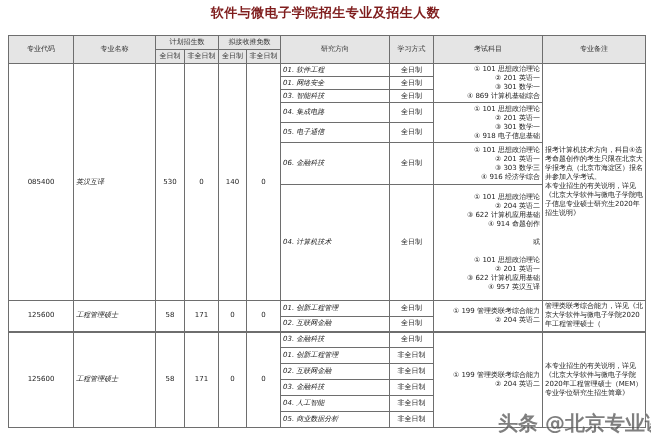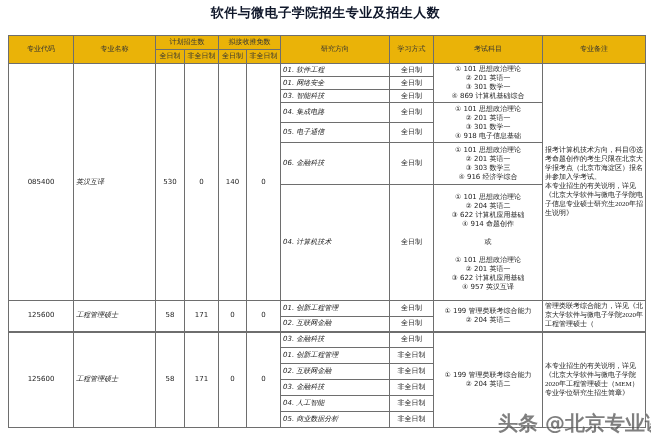--- a/index.html
+++ b/index.html
@@ -1,27 +1,27 @@
 <!DOCTYPE html>
 <html><head>
 <meta charset="utf-8">
 <style>
   html, body { margin:0; padding:0; background:#ffffff; }
   body { width:651px; height:446px; position:relative; overflow:hidden;
          font-family:"DejaVu Sans", "Liberation Sans", sans-serif; color:#222; }
   .title { position:absolute; left:0; top:4px; width:651px; text-align:center;
-           font-size:13px; font-weight:bold; color:#0f172a; letter-spacing:0.5px; }
+           font-size:13px; font-weight:bold; color:#7f1d1d; letter-spacing:0.5px; }
   .tbl { position:absolute; left:8px; top:35px; border-collapse:collapse; table-layout:fixed; }
   .tbl td, .tbl th { border:1px solid #6e6e6e; padding:0 2px; font-size:7px; line-height:9px;
                      overflow:hidden; vertical-align:middle; font-weight:normal; }
-  .tbl th { background:#eab308; color:#333; text-align:center; }
+  .tbl th { background:#e5e5e5; color:#333; text-align:center; }
   .c { text-align:center; }
   .l { text-align:left;font-style:italic; }
-  .exam { text-align:center; white-space:pre-line; }
-  .note { text-align:left; white-space:pre-line; font-size:6.8px; line-height:9px;font-family:Liberation Serif, serif; }
+  .exam { text-align:right; white-space:pre-line; }
+  .note { text-align:left; white-space:pre-line; font-size:6.8px; line-height:9px; }
   .sepA td { border-top:2px solid #6e6e6e; }
   .watermark { position:absolute; left:498px; top:410px; font-size:20px; color:#555;
                opacity:0.75; font-weight:bold; letter-spacing:0px; white-space:nowrap;
                text-shadow:0 0 2px #fff; }
 </style>
 </head>
 <body>
 
 <div class="title">软件与微电子学院招生专业及招生人数</div>
 

